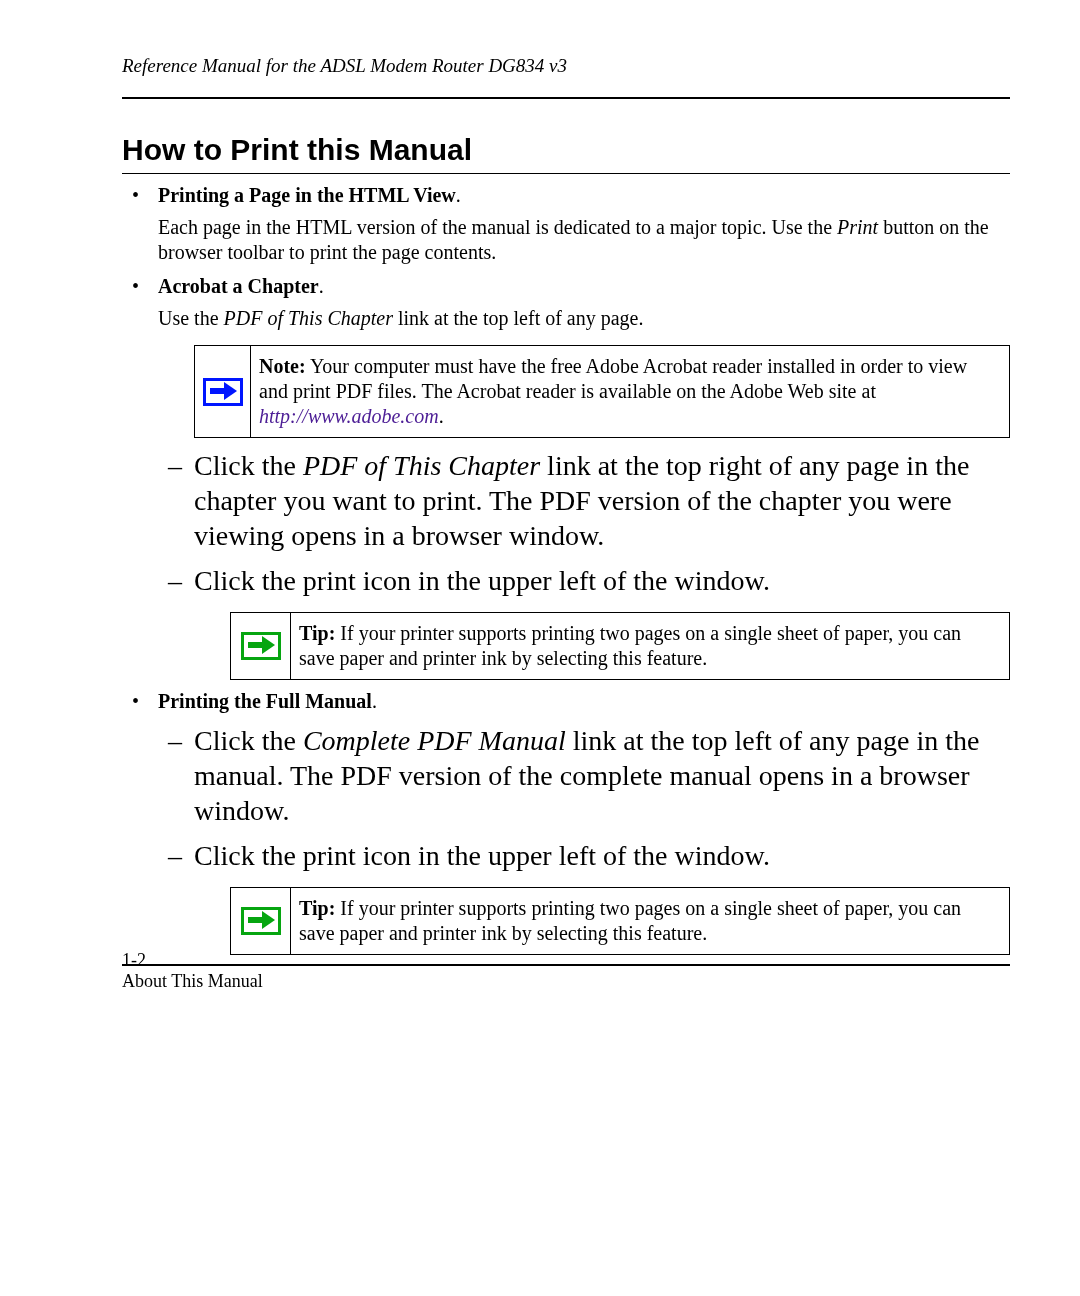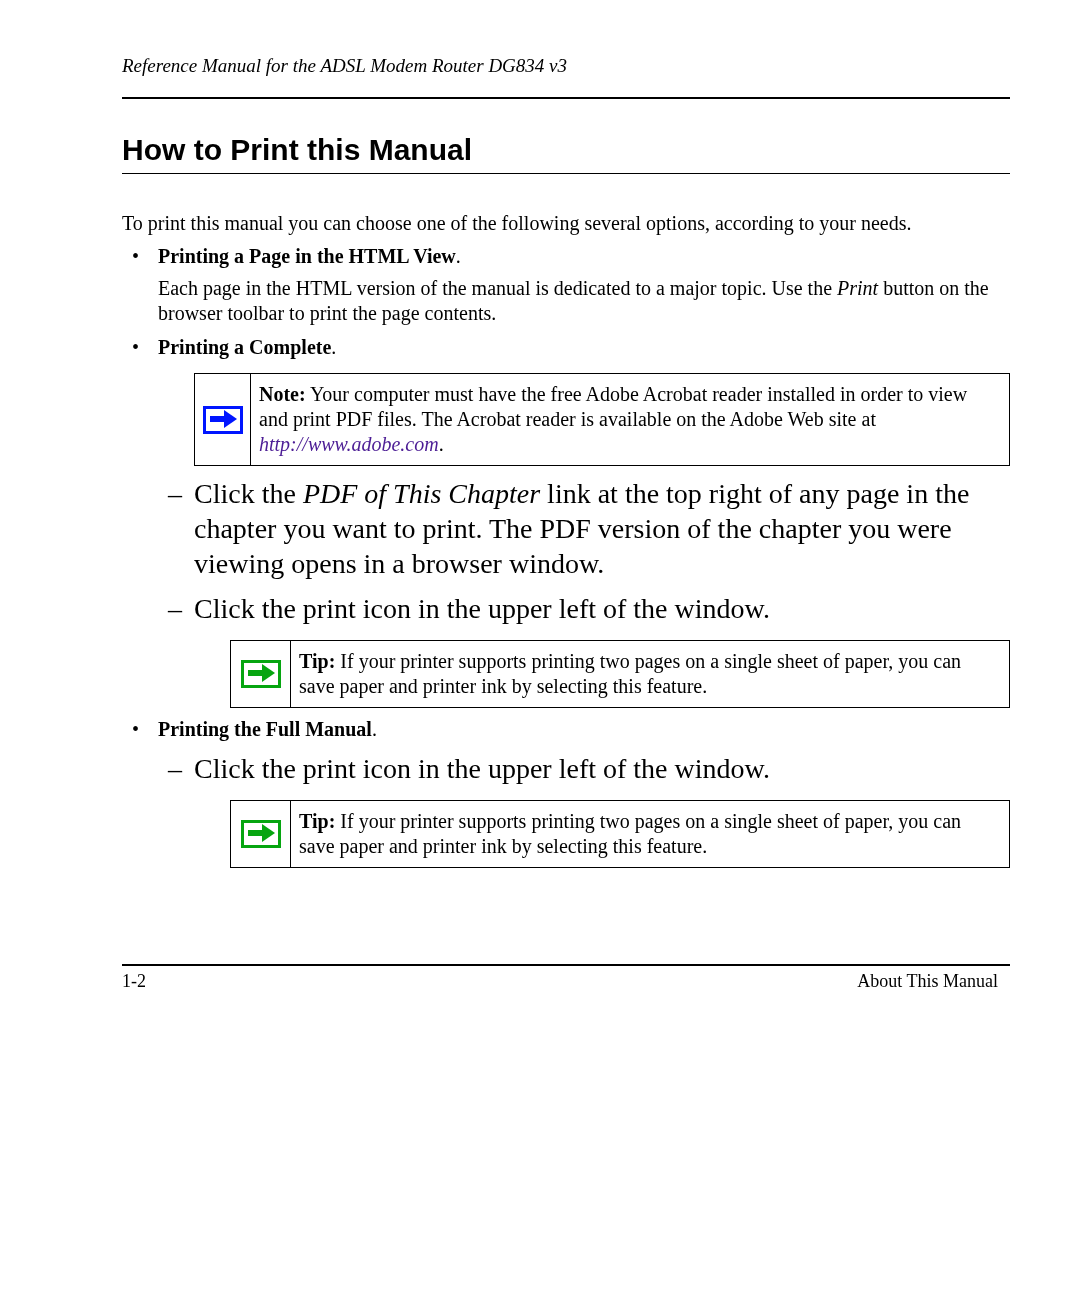--- a/index.html
+++ b/index.html
@@ -118,25 +118,26 @@
   .footer-rule {
     position: absolute;
     left: 96px;
     right: 96px;
     bottom: 178px;
     border-top: 2.5px solid #000;
   }
   .footer-row {
     position: absolute;
     left: 96px;
-    right: 108px;
+    right: 96px;
     bottom: 152px;
     display: flex;
     justify-content: space-between;
     font-size: 18px;
+    flex-direction: column;
   }
   .footer-center {
     position: absolute;
     left: 0; right: 0;
     bottom: 122px;
     text-align: center;
     font-size: 18px;
     font-style: italic;
   }
   
@@ -198,33 +199,35 @@
 </style>
 </head>
 <body>
 
 <div class="page">
 
   <div class="running-header">Reference Manual for the ADSL Modem Router DG834 v3</div>
 
   <h1 class="section-title">How to Print this Manual</h1>
 
-  <p class="intro">To print this manual you can choose one of the following several options, according to your needs.</p>
 
   <ul class="top">
 
     <li>
       <span class="bullet-head">Printing a Page in the HTML View</span><span>.</span>
       <div class="para">
         <span>Each page in the HTML version of the manual is dedicated to a major topic. Use the </span><span class="italic">Print</span><span> button on the browser toolbar to print the page contents.</span>
       </div>
     </li>
 
     <li>
-      <span class="bullet-head">Printing a Complete</span><span>.</span>
+      <span class="bullet-head">Acrobat a Chapter</span><span>.</span>
+      <div class="para">
+        <span>Use the </span><span class="italic">PDF of This Chapter</span><span> link at the top left of any page.</span>
+      </div>
 
       <div class="callout note">
         <div class="icon-cell">
           <div class="note-icon"></div>
         </div>
         <div class="text-cell">
           <span class="lead">Note:</span><span> Your computer must have the free Adobe Acrobat reader installed in order to view and print PDF files. The Acrobat reader is available on the Adobe Web site at </span><a class="link">http://www.adobe.com</a><span>.</span>
         </div>
       </div>
 
@@ -242,20 +245,23 @@
         <div class="text-cell">
           <span class="lead">Tip:</span><span> If your printer supports printing two pages on a single sheet of paper, you can save paper and printer ink by selecting this feature.</span>
         </div>
       </div>
     </li>
 
     <li>
       <span class="bullet-head">Printing the Full Manual</span><span>.</span>
 
       <ul class="sub">
+        <li>
+          <span>Click the </span><span class="italic">Complete PDF Manual</span><span> link at the top left of any page in the manual. The PDF version of the complete manual opens in a browser window.</span>
+        </li>
         <li>Click the print icon in the upper left of the window.</li>
       </ul>
 
       <div class="callout tip" style="margin-left:72px;">
         <div class="icon-cell">
           <div class="tip-icon"></div>
         </div>
         <div class="text-cell">
           <span class="lead">Tip:</span><span> If your printer supports printing two pages on a single sheet of paper, you can save paper and printer ink by selecting this feature.</span>
         </div>

